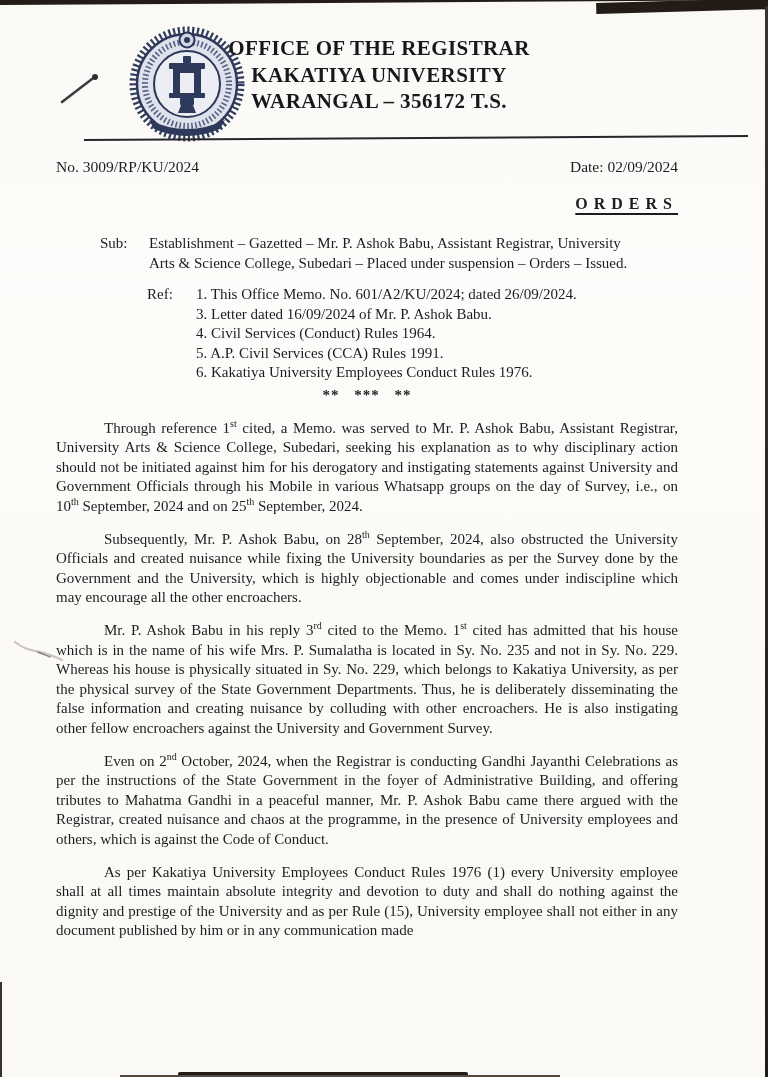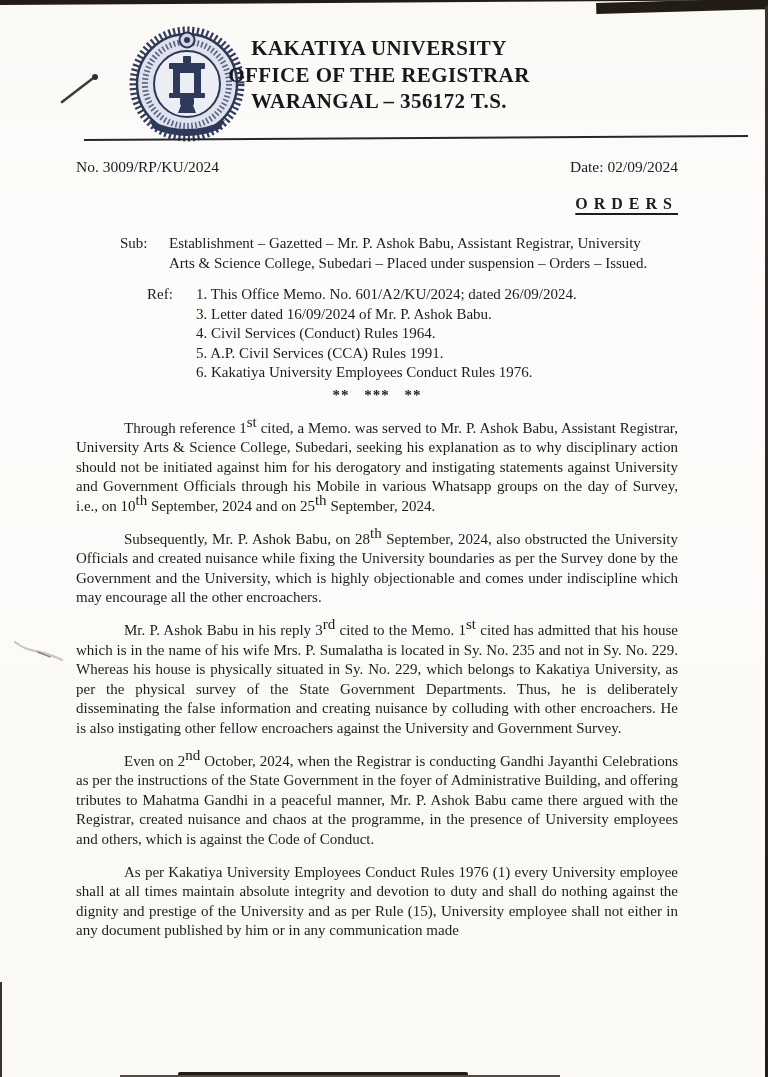--- a/index.html
+++ b/index.html
@@ -23,33 +23,33 @@
   .pen-tick{position:absolute;left:52px;top:68px;}
   .crease{position:absolute;left:12px;top:632px;}
   
   .letterhead{position:relative;height:145px;}
   .seal{position:absolute;left:129px;top:24px;}
   .lh-text{position:absolute;left:214px;top:35px;width:330px;text-align:center;
     font-weight:bold;font-size:21px;line-height:26.5px;letter-spacing:0.4px;color:#17171c;}
   .rule{position:absolute;top:139px;left:84px;width:664px;height:2.4px;background:#26262b;
     transform:rotate(-0.35deg);transform-origin:left center;}
   
-  .doc{position:relative;padding:0 90px 0 76px;font-size:15px;line-height:19.5px;}
+  .doc{position:relative;padding:0 90px 0 56px;font-size:15px;line-height:19.5px;}
   .meta-row{display:flex;justify-content:space-between;margin-top:12px;font-size:15.5px;}
   .order-title{text-align:right;margin-top:17px;font-weight:bold;font-size:16px;
     letter-spacing:6px;text-decoration:underline;text-underline-offset:3.5px;
     text-decoration-thickness:1.6px;}
   .hang-block{display:flex;margin-left:44px;margin-top:21px;}
   .hang-label{width:49px;flex:none;}
   .hang-text{width:482px;}
   .ref-block{margin-top:12px;justify-content:flex-end;}
   .ref-items div{white-space:nowrap;}
   .separator{text-align:center;font-weight:bold;margin-top:3px;word-spacing:10px;letter-spacing:1px;}
   .para{text-align:justify;text-indent:48px;margin:13.5px 0 0 0;}
-  .para sup{font-size:15px;line-height:0;}
+  .para sup{font-size:10px;line-height:0;}
 </style>
 </head>
 <body>
 
 <div class="page">
 
   <div class="edge edge-top"></div>
   <div class="edge edge-top-right"></div>
   <div class="edge edge-right"></div>
   <div class="edge edge-bottom"></div>
@@ -87,22 +87,22 @@
         <rect x="44" y="49" width="7" height="20"></rect>
         <rect x="65" y="49" width="7" height="20"></rect>
         <rect x="40" y="69" width="36" height="5" rx="1"></rect>
         <rect x="51" y="74" width="14" height="7" rx="1"></rect>
         <path d="M52,81 h12 l3,8 h-18 z"></path>
       </g>
 
       <path d="M20,96 q38,18 76,0 l-5,9 q-33,14 -66,0 z" fill="#2e3a5c"></path>
     </svg>
     <div class="lh-text">
+      <div>OFFICE OF THE REGISTRAR</div>
       <div>KAKATIYA UNIVERSITY</div>
-      <div>OFFICE OF THE REGISTRAR</div>
       <div>WARANGAL – 356172 T.S.</div>
     </div>
     <div class="rule"></div>
   </div>
 
   <div class="doc">
 
     <div class="meta-row">
       <span>No. 3009/RP/KU/2024</span>
       <span>Date: 02/09/2024</span>

